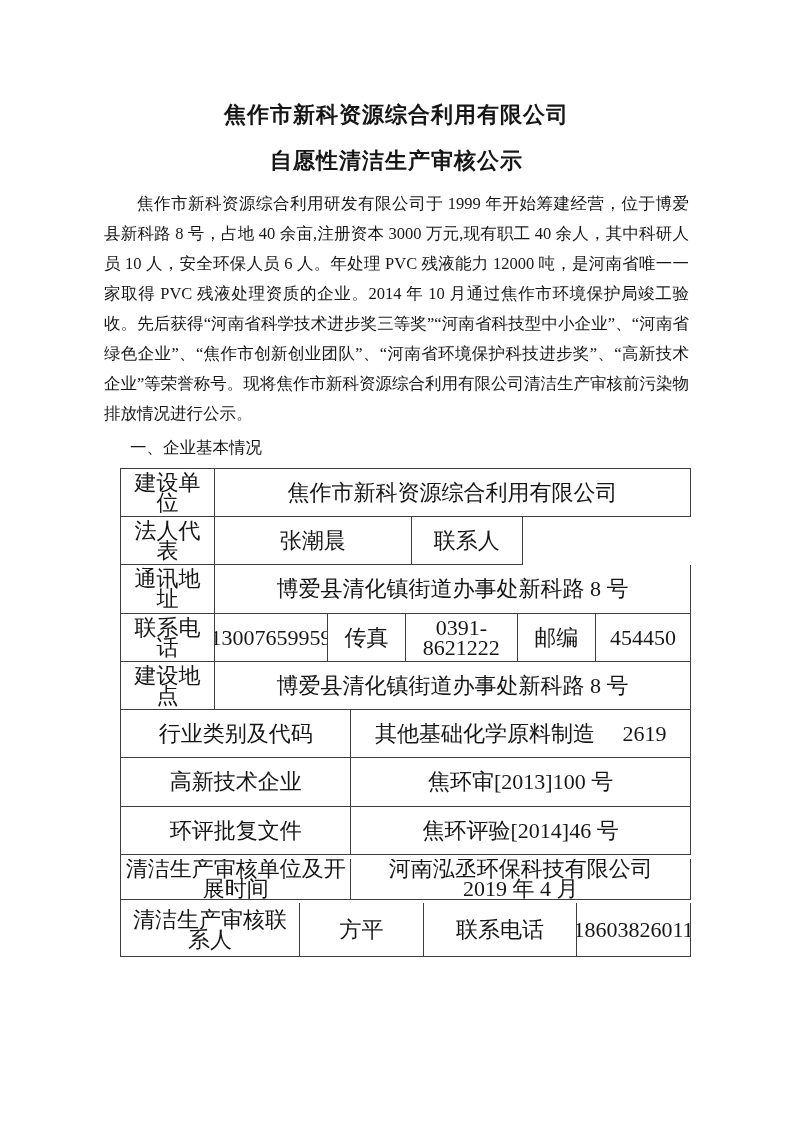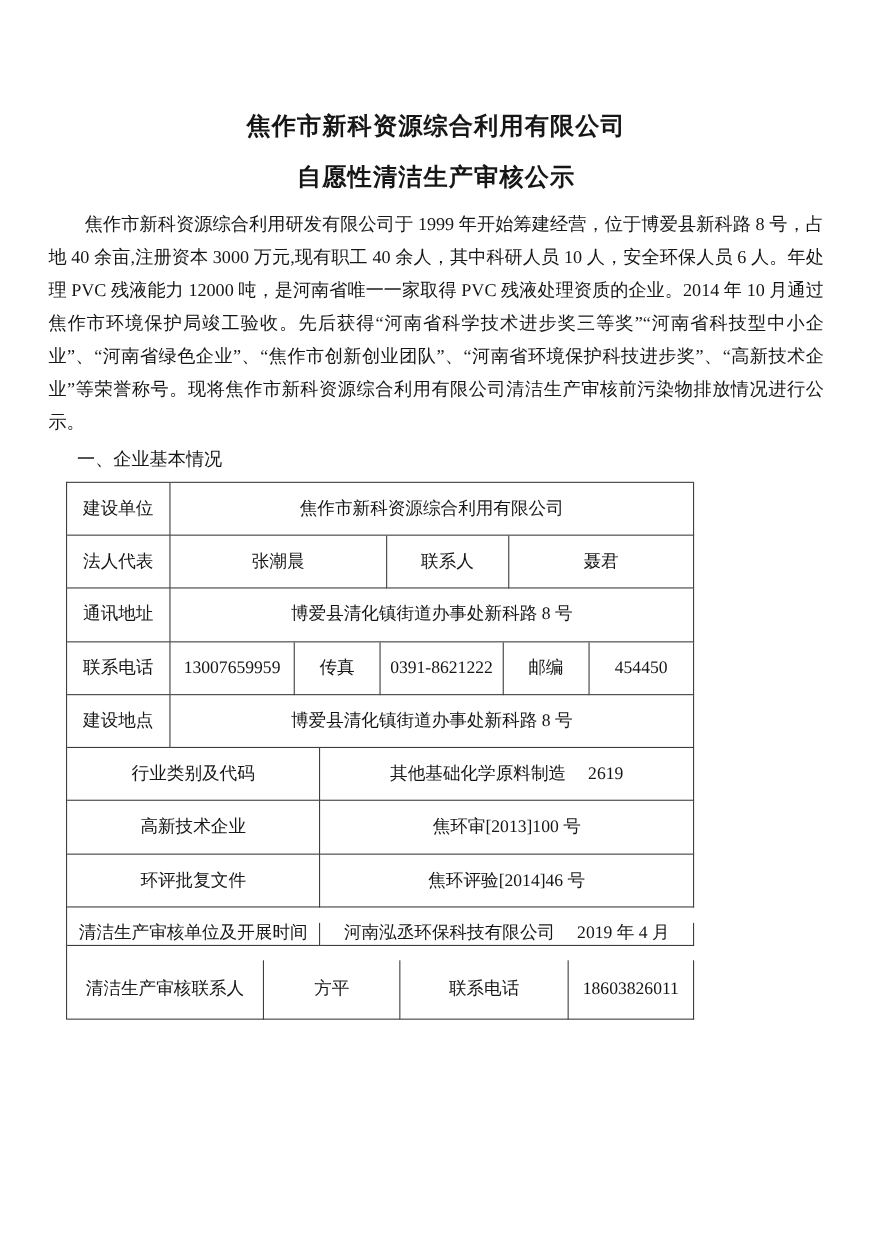--- a/index.html
+++ b/index.html
@@ -6,21 +6,21 @@
   .page {
     position: relative;
     width: 793px;
     height: 1122px;
     margin: 0 auto;
     background: #ffffff;
     font-family: "Liberation Serif", "DejaVu Serif", serif;
     color: #161616;
     overflow: hidden;
   }
-  .content { padding: 0 44px; }
+  .content { padding: 0 104px; }
   .doc-title {
     margin: 0;
     text-align: center;
     font-family: "Liberation Sans", "DejaVu Sans", sans-serif;
     font-weight: 700;
     font-size: 22px;
     line-height: 32px;
     letter-spacing: 1px;
   }
   .doc-title.first { padding-top: 99px; }
@@ -47,21 +47,21 @@
   }
   .trow { display: flex; }
   .tcell {
     box-sizing: border-box;
     display: flex;
     align-items: center;
     justify-content: center;
     text-align: center;
     border-right: 1px solid #3f3f3f;
     border-bottom: 1px solid #3f3f3f;
-    font-size: 16px;
+    font-size: 22px;
     line-height: 20px;
     padding: 0 3px;
     overflow: hidden;
   }
 </style>
 </head>
 <body>
 
 <div class="page">
   <div class="content">
@@ -71,21 +71,20 @@
     <div class="sect">一、企业基本情况</div>
     <div class="tbl" id="tbl">
         <div class="trow" style="height: 48px;">
           <div class="tcell" style="width: 16.5%;">建设单位</div>
           <div class="tcell" style="width: 83.5%;">焦作市新科资源综合利用有限公司</div>
         </div>
         <div class="trow" style="height: 48px;">
           <div class="tcell" style="width: 16.5%;">法人代表</div>
           <div class="tcell" style="width: 34.5%;">张潮晨</div>
           <div class="tcell" style="width: 19.5%;">联系人</div>
-          <div class="tcell" style="width: 29.5%;">聂君</div>
         </div>
         <div class="trow" style="height: 49px;">
           <div class="tcell" style="width: 16.5%;">通讯地址</div>
           <div class="tcell" style="width: 83.5%;">博爱县清化镇街道办事处新科路 8 号</div>
         </div>
         <div class="trow" style="height: 48px;">
           <div class="tcell" style="width: 16.5%;">联系电话</div>
           <div class="tcell" style="width: 19.8%;">13007659959</div>
           <div class="tcell" style="width: 13.7%;">传真</div>
           <div class="tcell" style="width: 19.6%;">0391-8621222</div>

